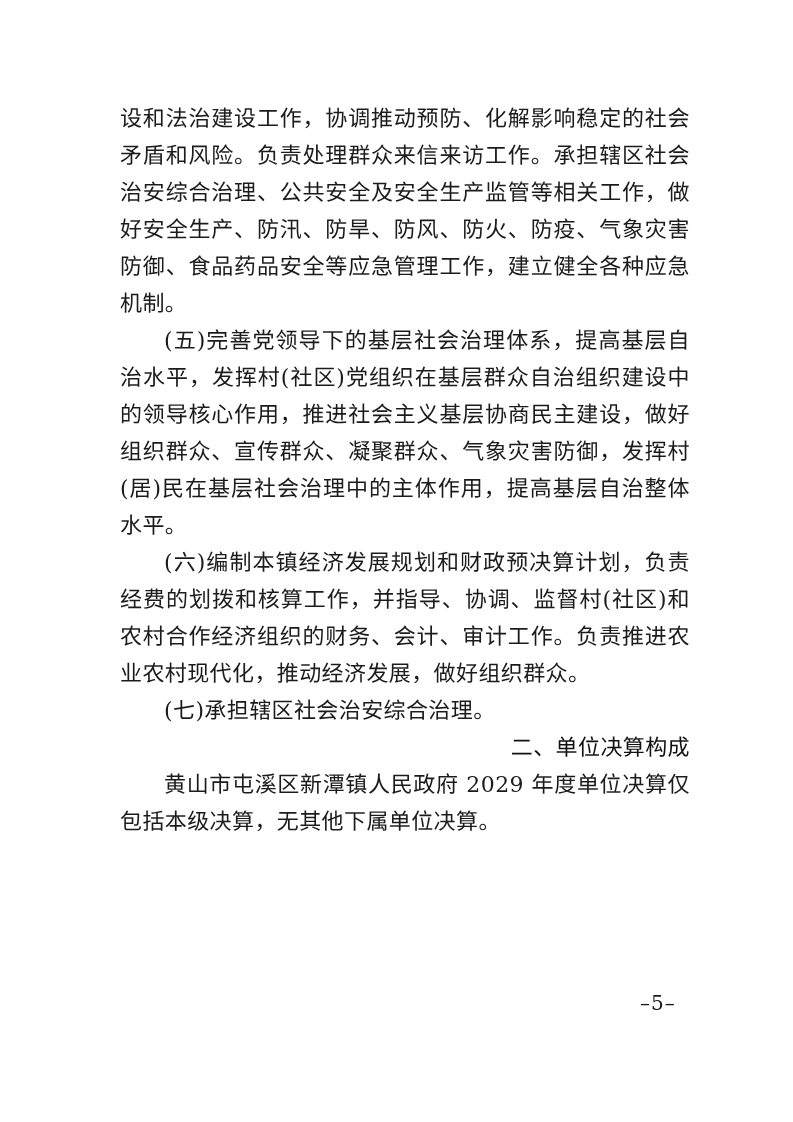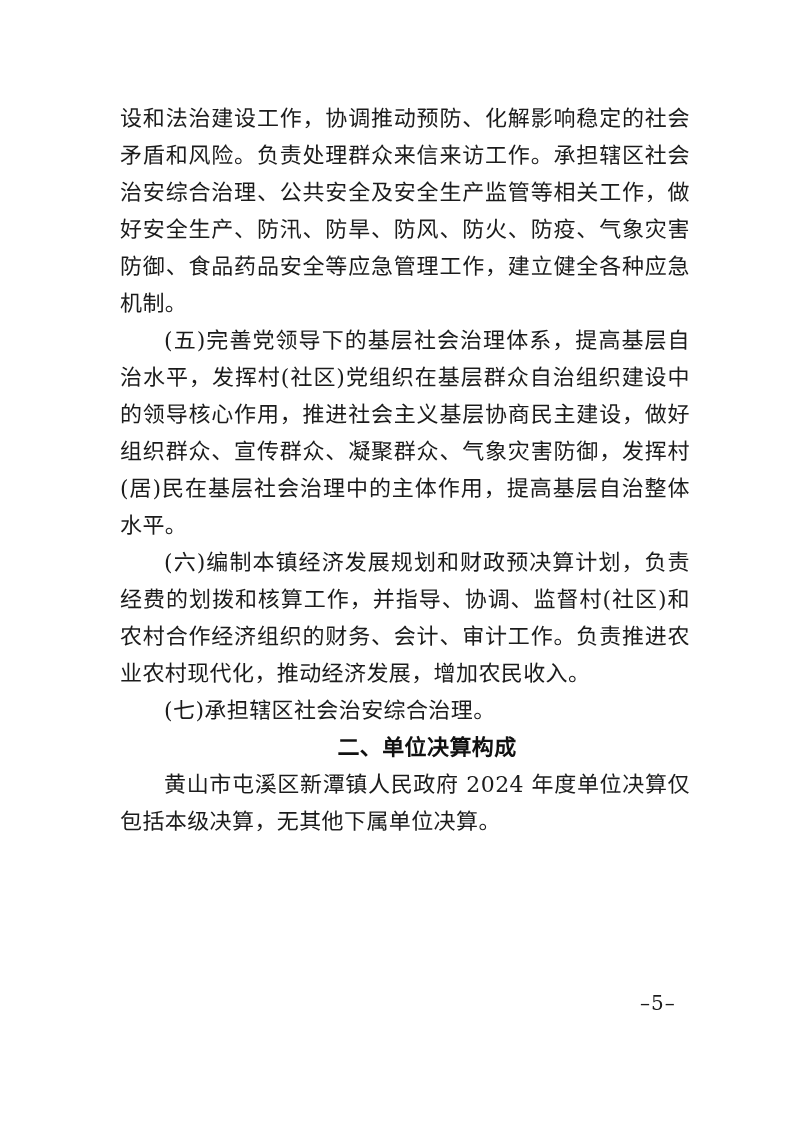--- a/index.html
+++ b/index.html
@@ -34,23 +34,23 @@
     word-break: normal;
   }
   .para.indent {
     text-indent: 2em;
   }
   .section-heading {
     margin: 0;
     font-size: 22px;
     line-height: 37px;
     letter-spacing: 0.4px;
-    font-weight: 700;
+    font-weight: 400;
     text-indent: 2em;
-    text-align: center;
+    text-align: right;
     font-family: "DejaVu Sans", "Liberation Sans", sans-serif;
     color: #111111;
   }
   .page-footer {
     position: absolute;
     left: 0;
     top: 988px;
     width: 793px;
     height: 30px;
   }
@@ -69,27 +69,27 @@
 <body>
 
 <div class="page">
 
   <main class="text-block">
 
     <p class="para">设和法治建设工作，协调推动预防、化解影响稳定的社会矛盾和风险。负责处理群众来信来访工作。承担辖区社会治安综合治理、公共安全及安全生产监管等相关工作，做好安全生产、防汛、防旱、防风、防火、防疫、气象灾害防御、食品药品安全等应急管理工作，建立健全各种应急机制。</p>
 
     <p class="para indent">(五)完善党领导下的基层社会治理体系，提高基层自治水平，发挥村(社区)党组织在基层群众自治组织建设中的领导核心作用，推进社会主义基层协商民主建设，做好组织群众、宣传群众、凝聚群众、气象灾害防御，发挥村(居)民在基层社会治理中的主体作用，提高基层自治整体水平。</p>
 
-    <p class="para indent">(六)编制本镇经济发展规划和财政预决算计划，负责经费的划拨和核算工作，并指导、协调、监督村(社区)和农村合作经济组织的财务、会计、审计工作。负责推进农业农村现代化，推动经济发展，增加农民收入。</p>
+    <p class="para indent">(六)编制本镇经济发展规划和财政预决算计划，负责经费的划拨和核算工作，并指导、协调、监督村(社区)和农村合作经济组织的财务、会计、审计工作。负责推进农业农村现代化，推动经济发展，做好组织群众。</p>
 
     <p class="para indent">(七)承担辖区社会治安综合治理。</p>
 
     <h2 class="section-heading">二、单位决算构成</h2>
 
-    <p class="para indent">黄山市屯溪区新潭镇人民政府 2024 年度单位决算仅包括本级决算，无其他下属单位决算。</p>
+    <p class="para indent">黄山市屯溪区新潭镇人民政府 2029 年度单位决算仅包括本级决算，无其他下属单位决算。</p>
 
   </main>
 
   <footer class="page-footer">
     <span class="page-number">–5–</span>
   </footer>
 
 </div>
 
 </body></html>

